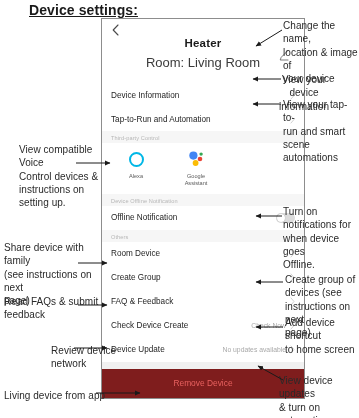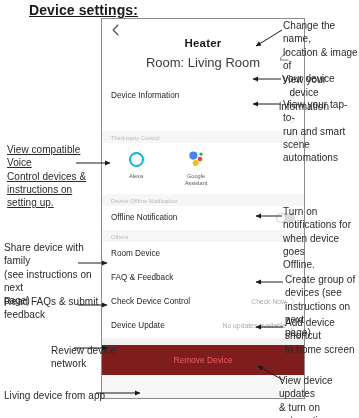--- a/index.html
+++ b/index.html
@@ -245,20 +245,21 @@
       <div class="row">
         <span class="label">Device Information</span>
         <span class="spacer"></span>
         <span class="chev">
           <svg width="5" height="9" viewBox="0 0 5 9">
               <path d="M1 1 L4 4.5 L1 8" fill="none" stroke="#b0b0b0" stroke-width="0.9" stroke-linecap="round" stroke-linejoin="round"></path>
             </svg>
         </span>
       </div>
       <div class="row">
+        <span class="label">Tap-to-Run and Automation</span>
         <span class="spacer"></span>
         <span class="chev">
           <svg width="5" height="9" viewBox="0 0 5 9">
               <path d="M1 1 L4 4.5 L1 8" fill="none" stroke="#b0b0b0" stroke-width="0.9" stroke-linecap="round" stroke-linejoin="round"></path>
             </svg>
         </span>
       </div>
     </div>
 
     <div class="group-label">Third-party Control</div>
@@ -298,30 +299,39 @@
       <div class="row">
         <span class="label">Room Device</span>
         <span class="spacer"></span>
         <span class="chev">
           <svg width="5" height="9" viewBox="0 0 5 9">
               <path d="M1 1 L4 4.5 L1 8" fill="none" stroke="#b0b0b0" stroke-width="0.9" stroke-linecap="round" stroke-linejoin="round"></path>
             </svg>
         </span>
       </div>
       <div class="row">
+        <span class="label">Create Group</span>
+        <span class="spacer"></span>
+        <span class="chev">
+          <svg width="5" height="9" viewBox="0 0 5 9">
+              <path d="M1 1 L4 4.5 L1 8" fill="none" stroke="#b0b0b0" stroke-width="0.9" stroke-linecap="round" stroke-linejoin="round"></path>
+            </svg>
+        </span>
+      </div>
+      <div class="row">
         <span class="label">FAQ &amp; Feedback</span>
         <span class="spacer"></span>
         <span class="chev">
           <svg width="5" height="9" viewBox="0 0 5 9">
               <path d="M1 1 L4 4.5 L1 8" fill="none" stroke="#b0b0b0" stroke-width="0.9" stroke-linecap="round" stroke-linejoin="round"></path>
             </svg>
         </span>
       </div>
       <div class="row">
-        <span class="label">Check Device Control</span>
+        <span class="label">Check Device Create</span>
         <span class="spacer"></span>
         <span class="value">Check Now</span>
         <span class="chev">
           <svg width="5" height="9" viewBox="0 0 5 9">
               <path d="M1 1 L4 4.5 L1 8" fill="none" stroke="#b0b0b0" stroke-width="0.9" stroke-linecap="round" stroke-linejoin="round"></path>
             </svg>
         </span>
       </div>
       <div class="row">
         <span class="label">Device Update</span>
@@ -351,21 +361,21 @@
 <div class="anno right" style="left:283px; top:98px; width:76px;">View your tap-to-<br>run and smart<br>scene automations</div>
 
 <div class="anno right" style="left:283px; top:205px; width:76px;">Turn on<br>notifications for<br>when device goes<br>Offline.</div>
 
 <div class="anno right" style="left:285px; top:273px; width:74px;">Create group of<br>devices (see<br>instructions on next<br>page)</div>
 
 <div class="anno right" style="left:285px; top:316px; width:74px;">Add device shortcut<br>to home screen</div>
 
 <div class="anno right" style="left:279px; top:374px; width:80px;">View device updates<br>&amp; turn on automatic<br>updates</div>
 
-<div class="anno left" style="left:7px; top:143px; width:96px;text-decoration:underline;">View compatible Voice<br>Control devices &amp;<br>instructions on setting up.</div>
+<div class="anno left" style="left:19px; top:143px; width:96px;">View compatible Voice<br>Control devices &amp;<br>instructions on setting up.</div>
 
 <div class="anno left" style="left:4px; top:241px; width:98px;">Share device with family<br>(see instructions on next<br>page)</div>
 
 <div class="anno left" style="left:4px; top:295px; width:98px;">Read FAQs &amp; submit<br>feedback</div>
 
 <div class="anno left" style="left:4px; top:344px; width:98px;margin-left:47px;">Review device<br>network</div>
 
 <div class="anno left" style="left:4px; top:389px; width:110px;">Living device from app</div>
 
 <svg class="lead" style="left:0; top:0;" width="359" height="418">

